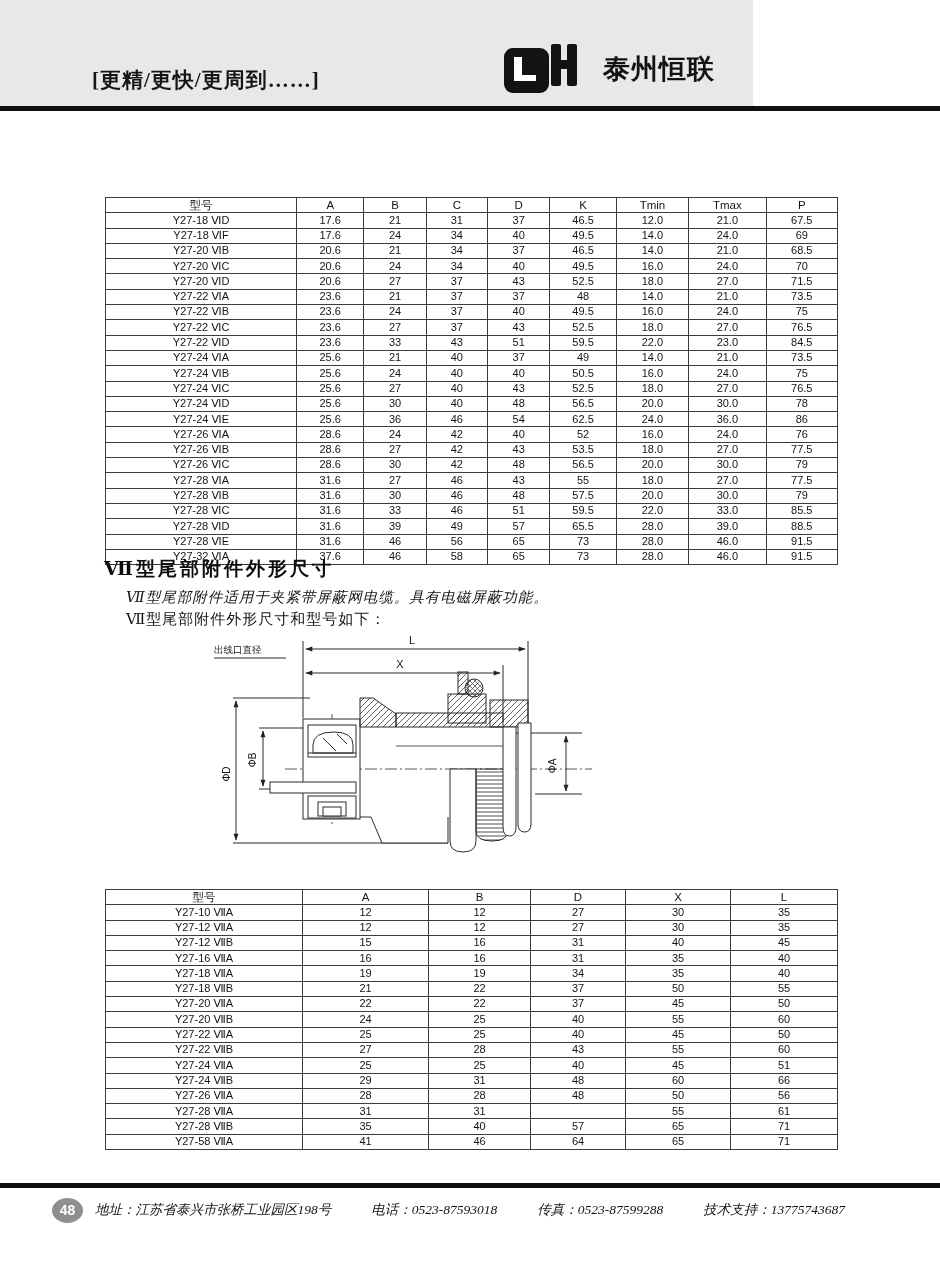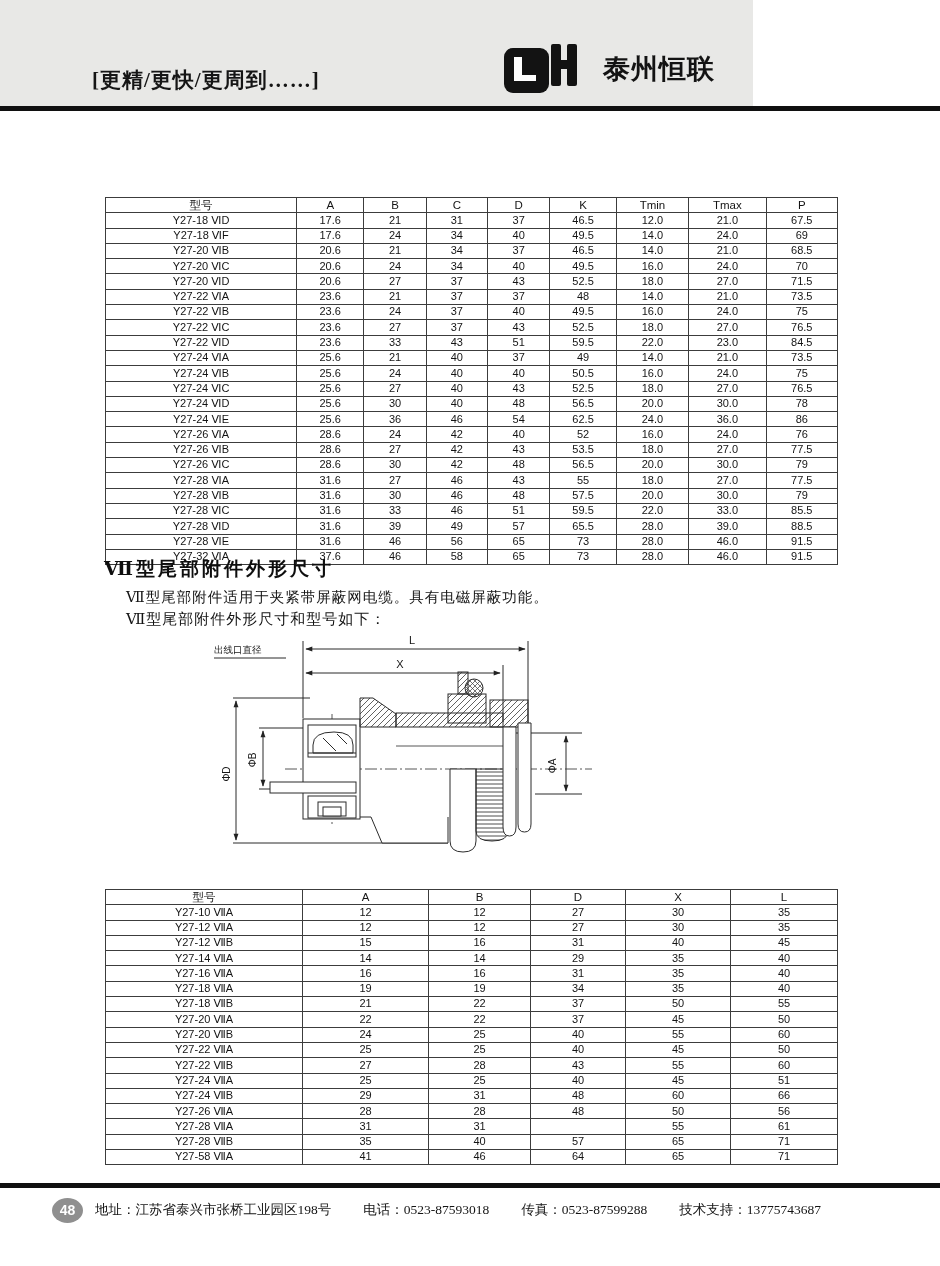--- a/index.html
+++ b/index.html
@@ -16,31 +16,31 @@
   
   table.dim{position:absolute;left:105px;border-collapse:collapse;table-layout:fixed;
             font-family:"Liberation Sans","DejaVu Sans",sans-serif;font-size:11px;color:#141414;margin-top:27px;}
   table.dim th,table.dim td{border:1px solid #3c3c3c;text-align:center;padding:0;height:14.3px;
             line-height:1.05;font-weight:normal;overflow:hidden;white-space:nowrap;}
   table.dim th{font-size:11.5px;}
   #table1{top:170px;width:733px;}
   #table2{top:862px;width:733px;}
   .note{position:absolute;left:105px;top:540px;font-size:12.5px;color:#151515;}
   .sec-title{position:absolute;left:104px;top:556px;font-size:19px;font-weight:bold;letter-spacing:3px;color:#0e0e0e;}
-  .sec-para1{position:absolute;left:126px;top:588px;font-size:14.5px;letter-spacing:1px;color:#141414;}
+  .sec-para1{position:absolute;left:126px;top:588px;font-size:14.5px;letter-spacing:1px;color:#141414;font-style:italic;}
   .sec-para2{position:absolute;left:126px;top:610px;font-size:15px;letter-spacing:1px;color:#141414;}
   
   .diagram{position:absolute;left:190px;top:626px;width:430px;height:232px;}
   .diagram text{font-family:"Liberation Sans","DejaVu Sans",sans-serif;fill:#161616;}
   
   .footer{position:absolute;left:0;top:1190px;width:940px;height:40px;display:flex;align-items:center;}
   .pagenum{margin-left:52px;width:31px;height:25px;border-radius:50%;background:#8f8f8f;color:#fff;
            display:flex;align-items:center;justify-content:center;font-size:14px;font-weight:bold;
            font-family:"Liberation Sans","DejaVu Sans",sans-serif;flex:0 0 auto;}
-  .footer-items{display:flex;gap:32px;margin-left:12px;font-size:13.5px;color:#141414;white-space:nowrap;}
+  .footer-items{display:flex;gap:40px;margin-left:12px;font-size:13.5px;color:#141414;white-space:nowrap;font-style:italic;}
 </style>
 </head>
 <body>
 
 <div class="page">
 
   <div class="banner">
     <div class="slogan">[更精/更快/更周到……]</div>
     <div class="brand">
       <svg width="80" height="54" viewBox="0 0 80 54">
@@ -461,28 +461,20 @@
         </tr>
         <tr>
           <td>Y27-12 ⅦB</td>
           <td>15</td>
           <td>16</td>
           <td>31</td>
           <td>40</td>
           <td>45</td>
         </tr>
         <tr>
-          <td>Y27-14 ⅦA</td>
-          <td>14</td>
-          <td>14</td>
-          <td>29</td>
-          <td>35</td>
-          <td>40</td>
-        </tr>
-        <tr>
           <td>Y27-16 ⅦA</td>
           <td>16</td>
           <td>16</td>
           <td>31</td>
           <td>35</td>
           <td>40</td>
         </tr>
         <tr>
           <td>Y27-18 ⅦA</td>
           <td>19</td>

